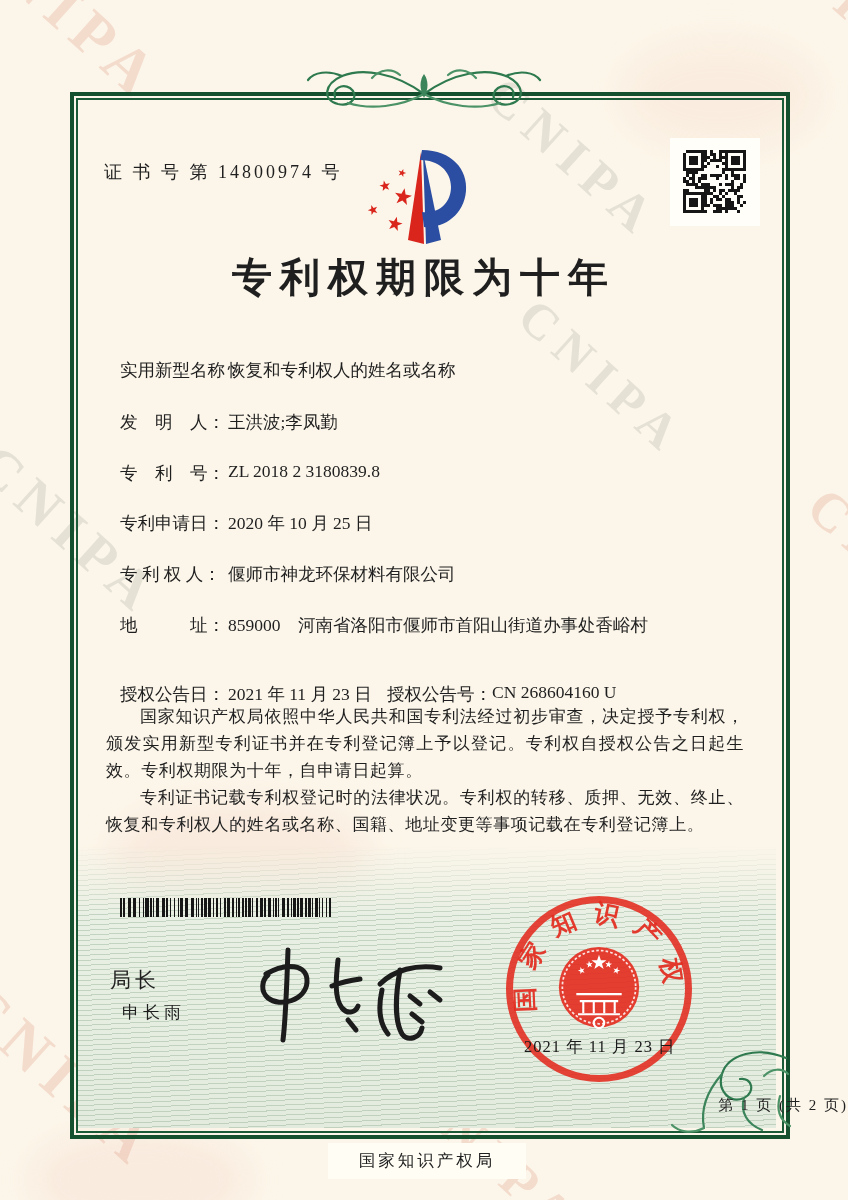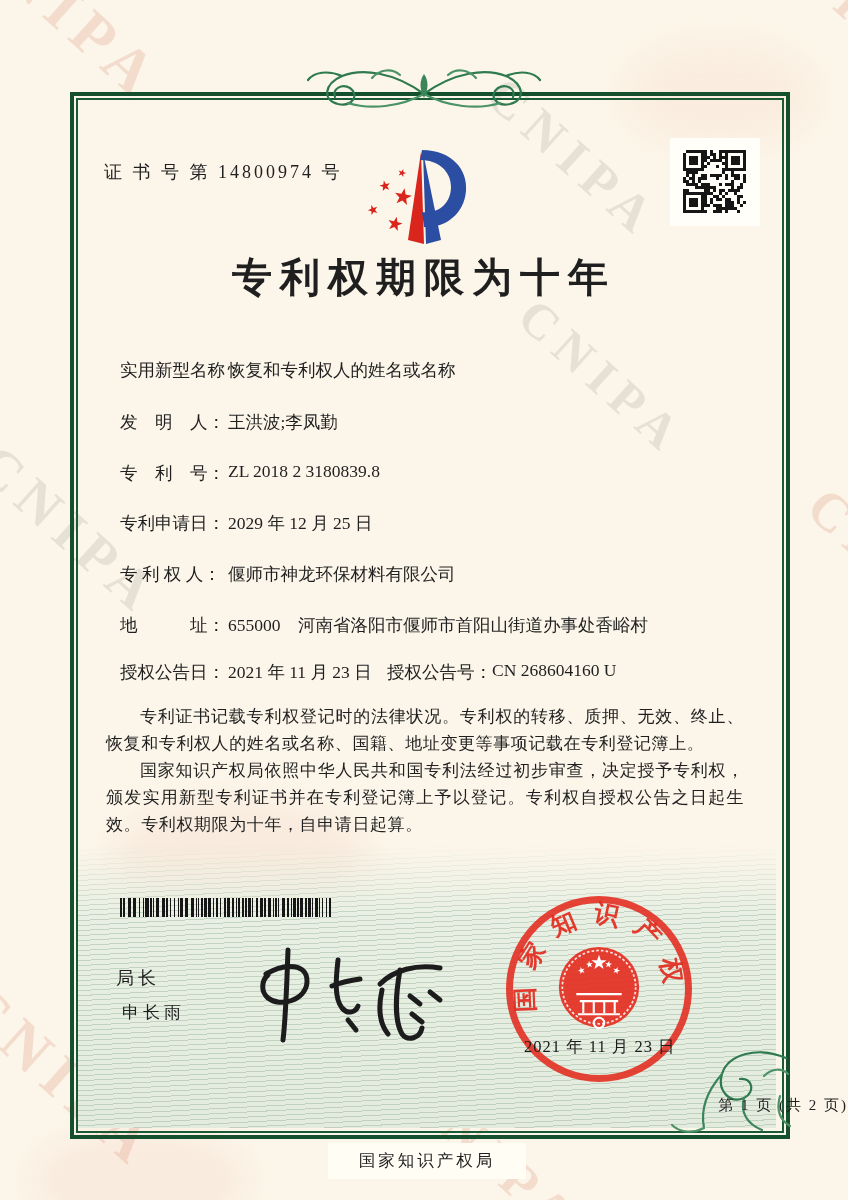--- a/index.html
+++ b/index.html
@@ -37,21 +37,21 @@
   .grant-label2{position:absolute;left:267px;}
   .grant-value2{position:absolute;left:372px;}
   
   .paras{left:106px;top:703px;width:638px;font-size:17px;line-height:27px;
          text-align:justify;letter-spacing:0.6px;z-index:3;}
   .paras p{margin:0;text-indent:2em;}
   
   .barcode{left:120px;top:898px;width:220px;height:19px;display:flex;z-index:3;}
   .barcode span{display:inline-block;height:100%;background:#161616;}
   
-  .sig-title{left:116px;top:966px;font-size:18px;font-family:"Liberation Sans","DejaVu Sans",sans-serif;z-index:3;letter-spacing:4px;}
+  .sig-title{left:110px;top:966px;font-size:21px;font-family:"Liberation Sans","DejaVu Sans",sans-serif;z-index:3;letter-spacing:4px;}
   .sig-name{left:122px;top:1001px;font-size:17px;font-family:"Liberation Sans","DejaVu Sans",sans-serif;z-index:3;letter-spacing:4px;}
   .sig-svg{left:252px;top:944px;z-index:3;}
   
   .seal{left:506px;top:896px;width:186px;height:186px;z-index:2;}
   .seal-ring{position:absolute;left:0;top:0;width:172px;height:172px;border-radius:50%;
              border:7px solid rgba(227,42,30,0.88);}
   .seal-arc{position:absolute;left:0;top:0;}
   .seal-arc text{font-family:"Liberation Serif","DejaVu Serif",serif;font-size:25px;font-weight:700;
                  fill:rgba(227,42,30,0.92);letter-spacing:15px;}
   .seal-emblem{position:absolute;left:49px;top:44px;}
@@ -137,40 +137,40 @@
 <div class="field-row" style="top:410px;">
   <span class="field-label">发　明　人：</span>
   <span class="field-value">王洪波;李凤勤</span>
 </div>
 <div class="field-row" style="top:461px;">
   <span class="field-label">专　利　号：</span>
   <span class="field-value">ZL 2018 2 3180839.8</span>
 </div>
 <div class="field-row" style="top:511px;">
   <span class="field-label">专利申请日：</span>
-  <span class="field-value">2029 年 12 月 25 日</span>
+  <span class="field-value">2020 年 10 月 25 日</span>
 </div>
 <div class="field-row" style="top:562px;">
   <span class="field-label">专 利 权 人：</span>
   <span class="field-value">偃师市神龙环保材料有限公司</span>
 </div>
 <div class="field-row" style="top:613px;">
   <span class="field-label">地　　　址：</span>
-  <span class="field-value">655000　河南省洛阳市偃师市首阳山街道办事处香峪村</span>
-</div>
-<div class="field-row" style="top:660px;">
+  <span class="field-value">859000　河南省洛阳市偃师市首阳山街道办事处香峪村</span>
+</div>
+<div class="field-row" style="top:682px;">
   <span class="field-label">授权公告日：</span>
   <span class="field-value">2021 年 11 月 23 日</span>
   <span class="grant-label2">授权公告号：</span>
   <span class="grant-value2">CN 268604160 U</span>
 </div>
 
 <div class="abs paras">
+  <p>国家知识产权局依照中华人民共和国专利法经过初步审查，决定授予专利权，颁发实用新型专利证书并在专利登记簿上予以登记。专利权自授权公告之日起生效。专利权期限为十年，自申请日起算。</p>
   <p>专利证书记载专利权登记时的法律状况。专利权的转移、质押、无效、终止、恢复和专利权人的姓名或名称、国籍、地址变更等事项记载在专利登记簿上。</p>
-  <p>国家知识产权局依照中华人民共和国专利法经过初步审查，决定授予专利权，颁发实用新型专利证书并在专利登记簿上予以登记。专利权自授权公告之日起生效。专利权期限为十年，自申请日起算。</p>
 </div>
 
 <div class="abs barcode" id="barcode">
     <span style="width:2px;margin-right:1px"></span>
     <span style="width:2px;margin-right:3px"></span>
     <span style="width:3px;margin-right:2px"></span>
     <span style="width:3px;margin-right:3px"></span>
     <span style="width:1px;margin-right:3px"></span>
     <span style="width:1px;margin-right:1px"></span>
     <span style="width:4px;margin-right:1px"></span>

